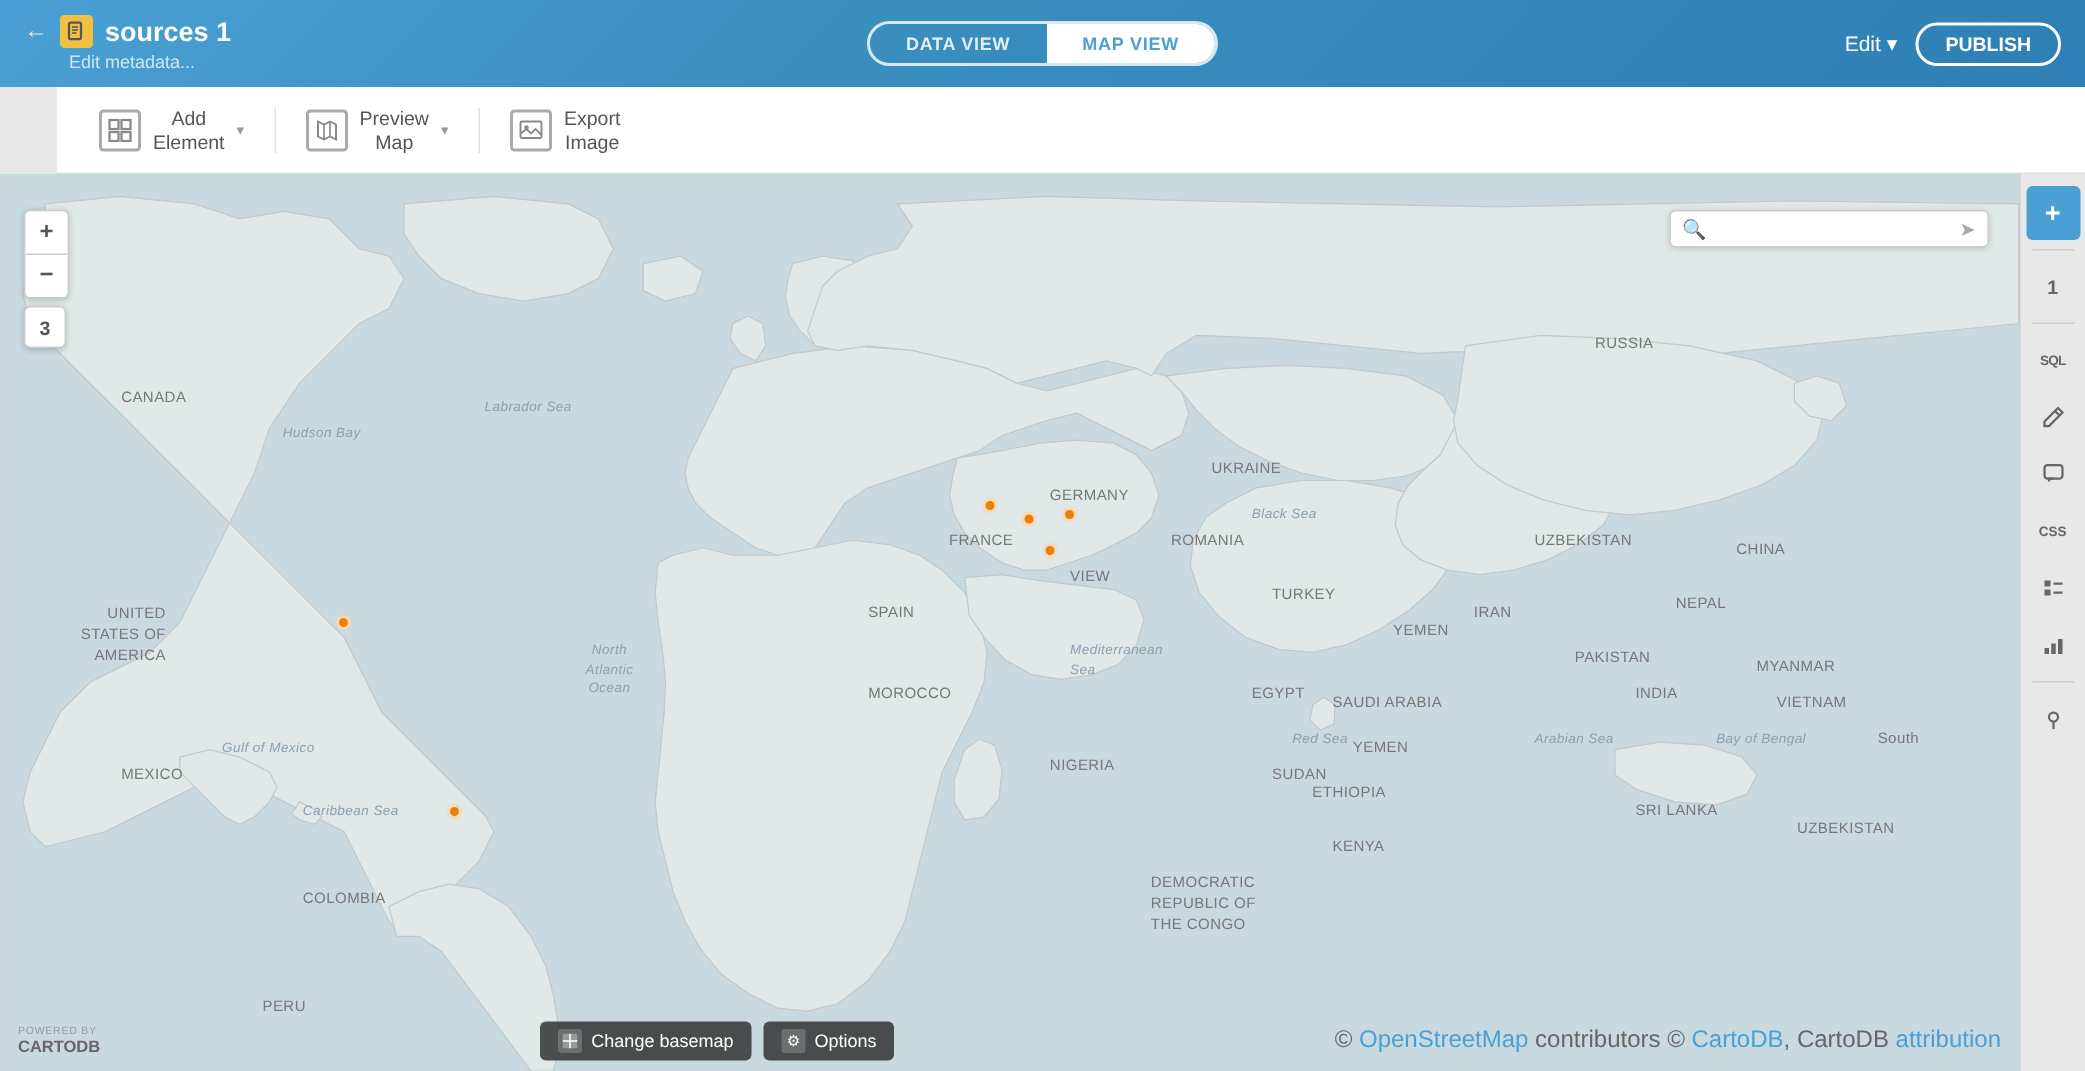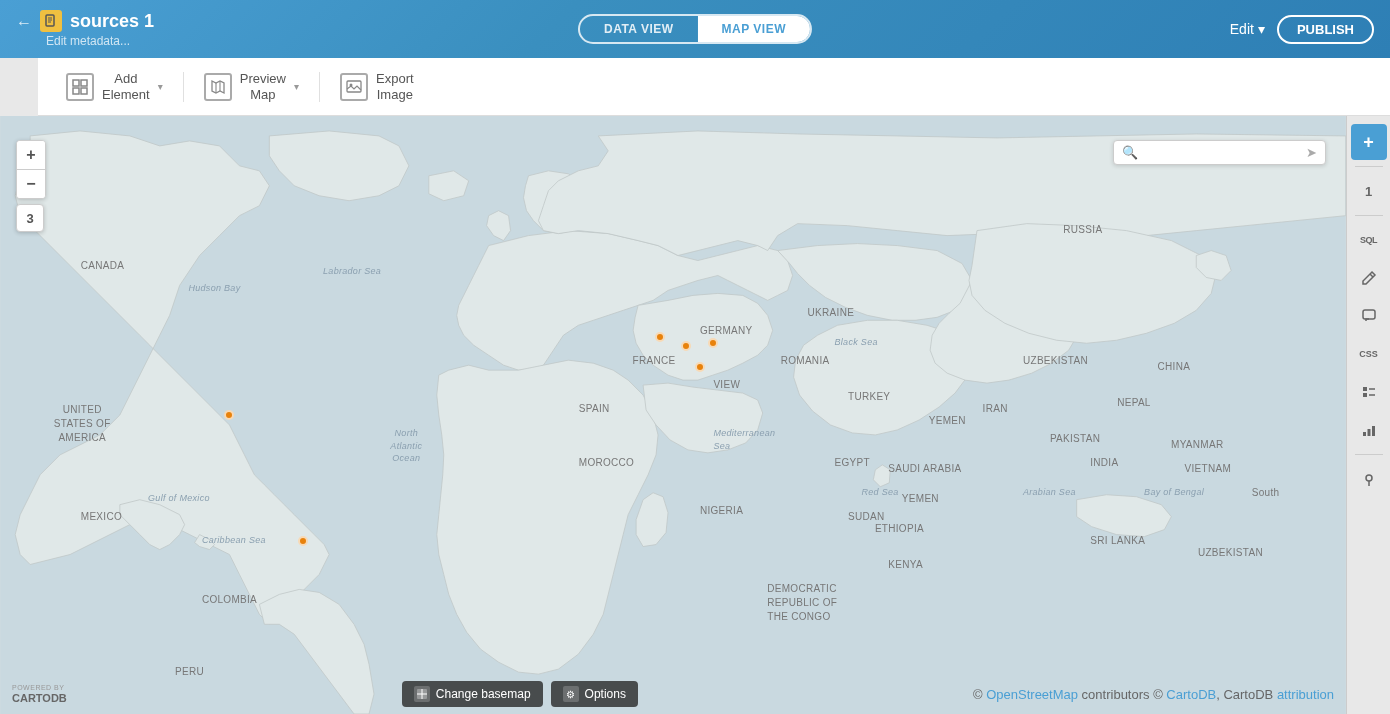--- a/index.html
+++ b/index.html
@@ -232,21 +232,21 @@
     }
     .map-action-icon {
       width: 16px; height: 16px;
       background: rgba(255,255,255,0.2);
       border-radius: 2px;
       display: flex; align-items: center; justify-content: center;
       font-size: 10px;
     }
 
     #map-attribution {
-      font-size: 13px;
+      font-size: 16px;
       color: #666;
     }
     #map-attribution a { color: #4a9fd4; text-decoration: none; }
 
     
     #right-sidebar {
       width: 44px;
       background: #e8e8e8;
       border-left: 1px solid #ccc;
       display: flex;
@@ -438,21 +438,21 @@
       <path d="M 1200 140 L 1215 135 L 1230 140 L 1235 155 L 1225 165 L 1210 162 L 1200 152 Z" fill="#e0e8e8" stroke="#c0c8c8" stroke-width="0.8"></path>
 
       <path d="M 878 355 L 885 350 L 893 355 L 892 368 L 883 372 L 876 365 Z" fill="#e0e8e8" stroke="#c0c8c8" stroke-width="0.8"></path>
 
       <path d="M 645 385 L 655 378 L 665 382 L 670 398 L 668 418 L 658 430 L 645 432 L 638 420 L 638 405 Z" fill="#e0e8e8" stroke="#c0c8c8" stroke-width="0.8"></path>
     </svg>
 
     <div class="map-label" style="left:6%;top:24%">CANADA</div>
     <div class="map-label sea-label" style="left:14%;top:28%">Hudson Bay</div>
     <div class="map-label sea-label" style="left:24%;top:25%">Labrador Sea</div>
-    <div class="map-label" style="left:4%;top:48%;text-align:center;line-height:1.4">UNITED<br>STATES OF<br>AMERICA</div>
+    <div class="map-label" style="left:4%;top:48%;text-align:right;line-height:1.4">UNITED<br>STATES OF<br>AMERICA</div>
     <div class="map-label" style="left:6%;top:66%">MEXICO</div>
     <div class="map-label sea-label" style="left:11%;top:63%">Gulf of Mexico</div>
     <div class="map-label sea-label" style="left:15%;top:70%">Caribbean Sea</div>
     <div class="map-label" style="left:15%;top:80%">COLOMBIA</div>
     <div class="map-label" style="left:13%;top:92%">PERU</div>
     <div class="map-label sea-label" style="left:29%;top:52%;text-align:center;line-height:1.4">North<br>Atlantic<br>Ocean</div>
     <div class="map-label" style="left:79%;top:18%">RUSSIA</div>
     <div class="map-label" style="left:52%;top:35%">GERMANY</div>
     <div class="map-label" style="left:47%;top:40%">FRANCE</div>
     <div class="map-label" style="left:43%;top:48%">SPAIN</div>

